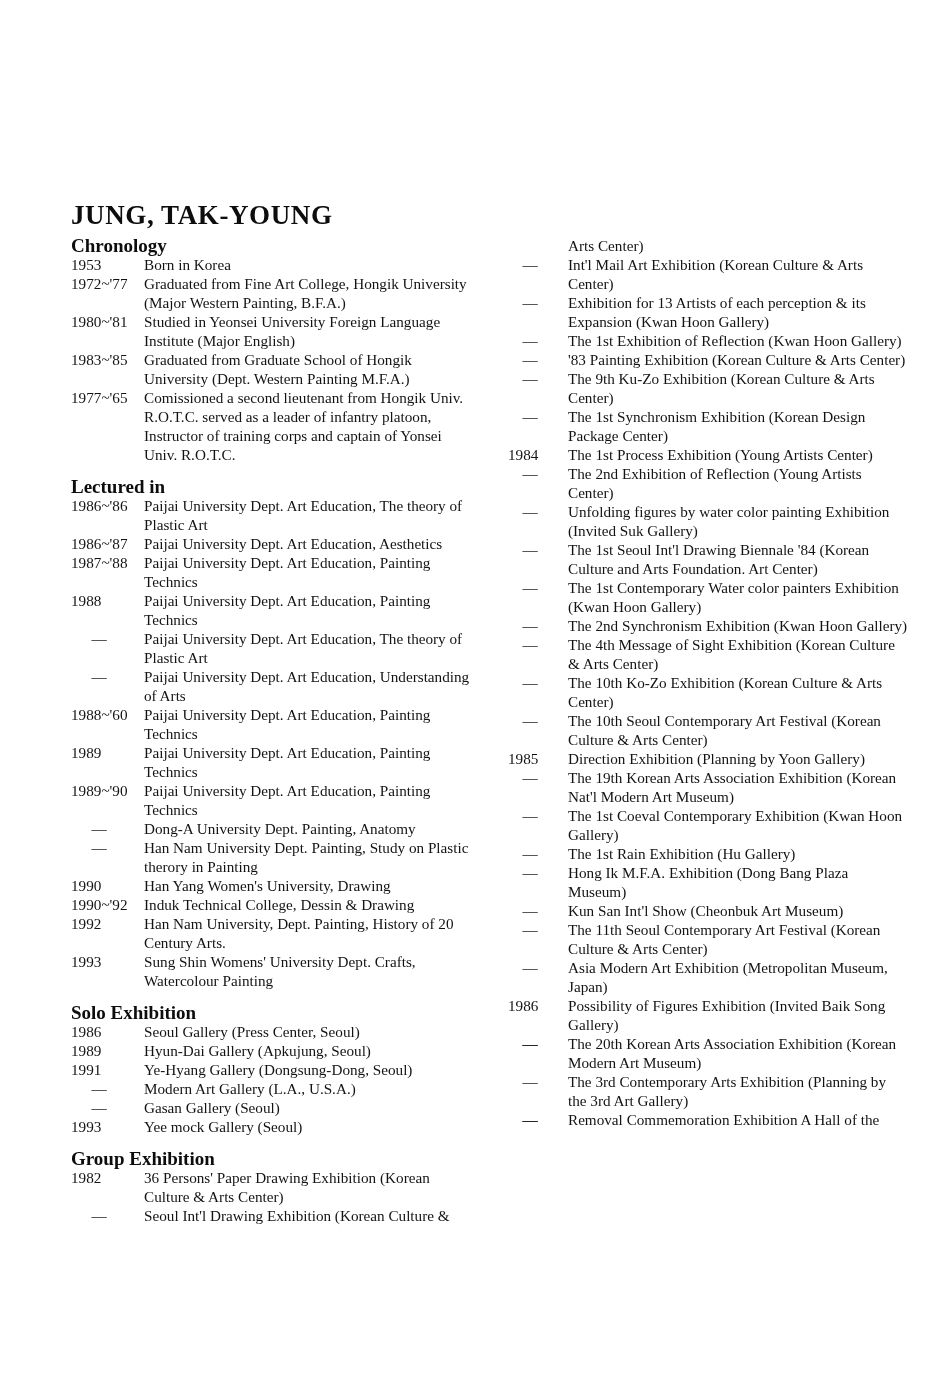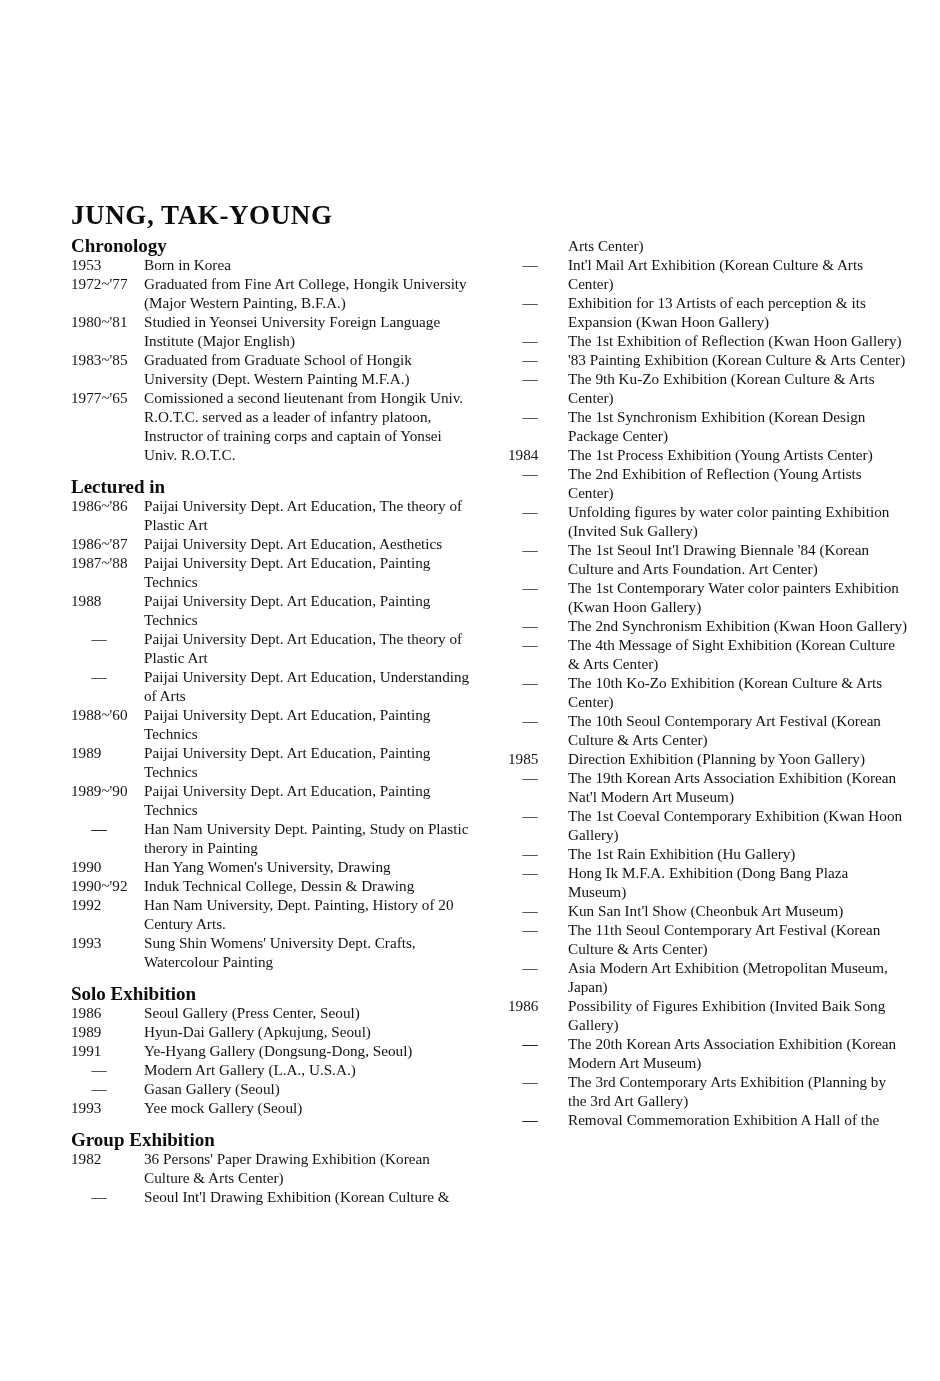--- a/index.html
+++ b/index.html
@@ -157,20 +157,21 @@
         <div class="entry">
           <span class="key">1989</span>
           <span class="body">Paijai University Dept. Art Education, Painting Technics</span>
         </div>
         <div class="entry">
           <span class="key">1989~'90</span>
           <span class="body">Paijai University Dept. Art Education, Painting Technics</span>
         </div>
         <div class="entry">
           <span class="key dash"><span class="dash-glyph">—</span></span>
+          <span class="body">Dong-A University Dept. Painting, Anatomy</span>
         </div>
         <div class="entry">
           <span class="key dash"><span class="dash-glyph">—</span></span>
           <span class="body">Han Nam University Dept. Painting, Study on Plastic therory in Painting</span>
         </div>
         <div class="entry">
           <span class="key">1990</span>
           <span class="body">Han Yang Women's University, Drawing</span>
         </div>
         <div class="entry">

